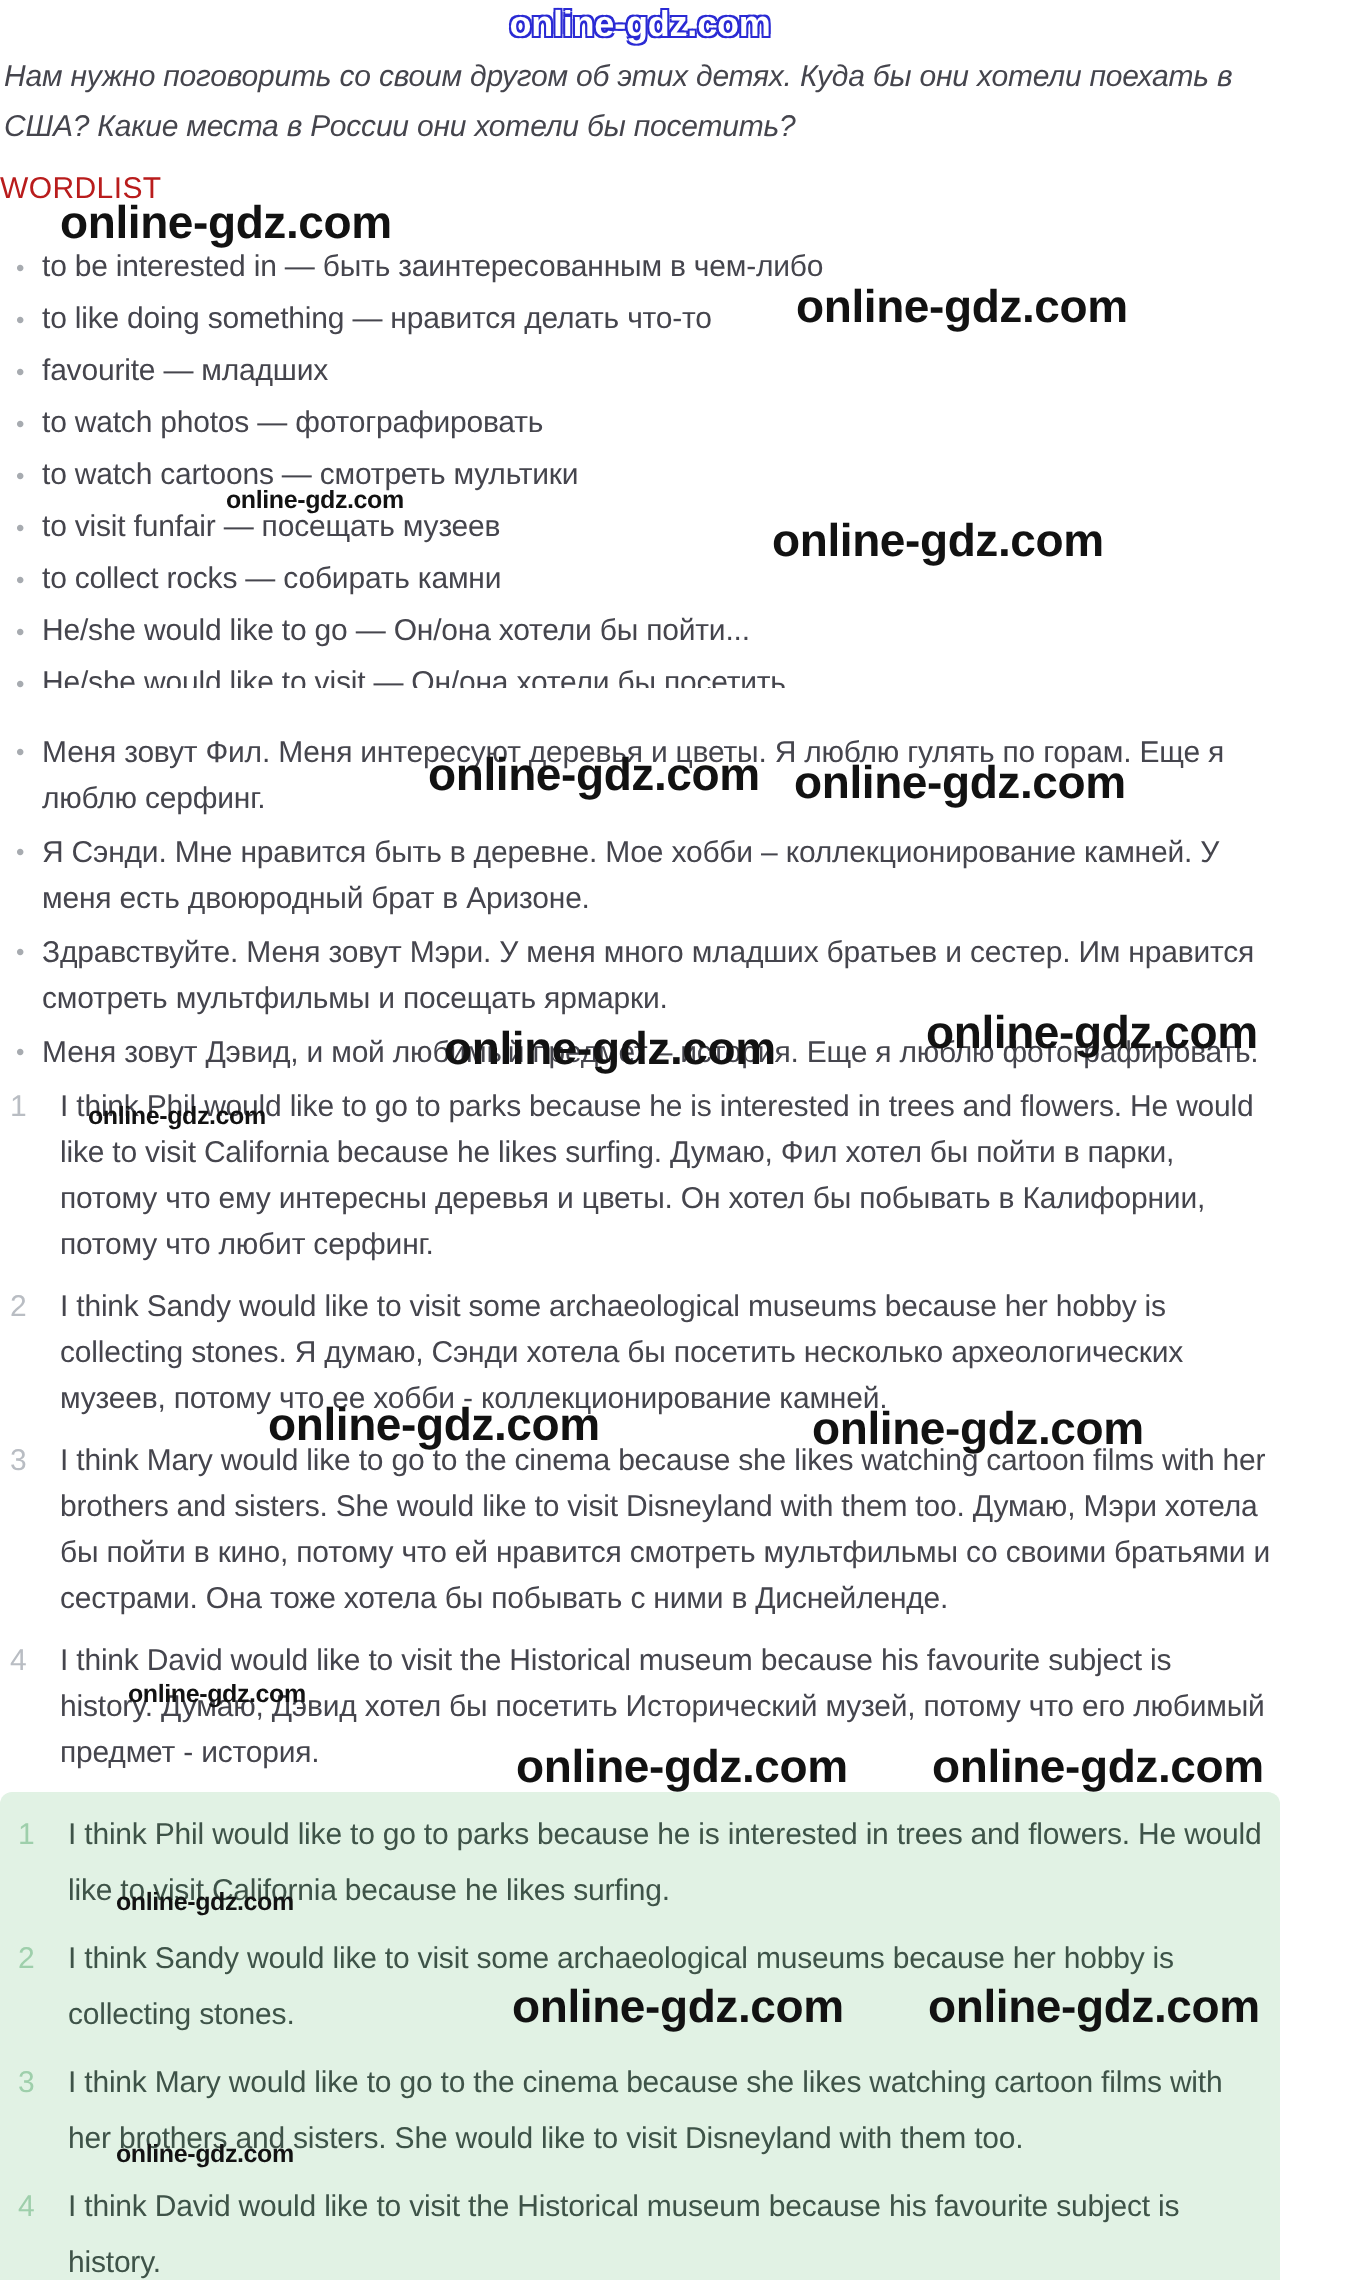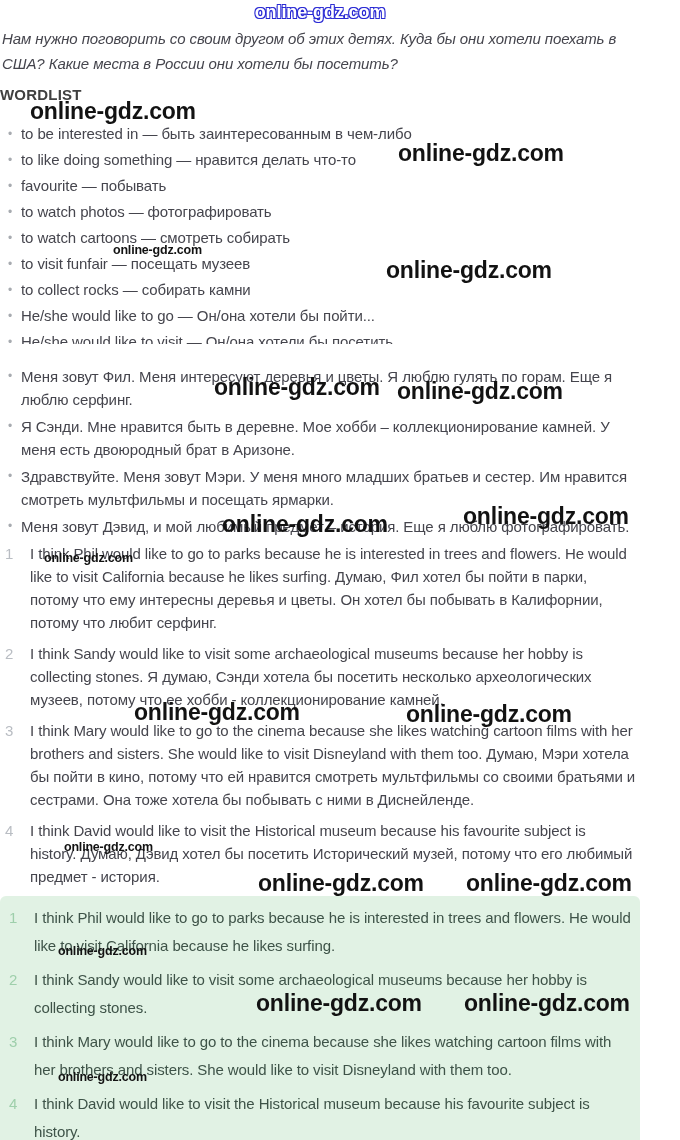--- a/index.html
+++ b/index.html
@@ -27,22 +27,22 @@
   .intro {
     margin: 26px 4px 0 2px;
     font-size: 15px;
     line-height: 25px;
     color: #45454d;
     font-style: italic;
   }
   .wordlist-heading {
     margin: 10px 0 0 0;
     font-size: 15px;
-    font-weight: 700;
-    color: #404040;
+    font-weight: 400;
+    color: #b91c1c;
     letter-spacing: 0.2px;
   }
   ul.wordlist, ul.bios {
     list-style: none;
     margin: 0; padding: 0;
   }
   ul.wordlist { margin-top: 18px; }
   ul.wordlist li {
     position: relative;
     padding-left: 21px;
@@ -122,25 +122,25 @@
   <p class="intro">Нам нужно поговорить со своим другом об этих детях. Куда бы они хотели поехать в США? Какие места в России они хотели бы посетить?</p>
 
   <h2 class="wordlist-heading">WORDLIST</h2>
 
   <ul class="wordlist">
 
       <li><span>to be interested in — быть заинтересованным в чем-либо</span></li>
 
       <li><span>to like doing something — нравится делать что-то</span></li>
 
-      <li><span>favourite — побывать</span></li>
+      <li><span>favourite — младших</span></li>
 
       <li><span>to watch photos — фотографировать</span></li>
 
-      <li><span>to watch cartoons — смотреть собирать</span></li>
+      <li><span>to watch cartoons — смотреть мультики</span></li>
 
       <li><span>to visit funfair — посещать музеев</span></li>
 
       <li><span>to collect rocks — собирать камни</span></li>
 
       <li><span>He/she would like to go — Он/она хотели бы пойти...</span></li>
 
       <li><span>He/she would like to visit — Он/она хотели бы посетить</span></li>
     </ul>
 

